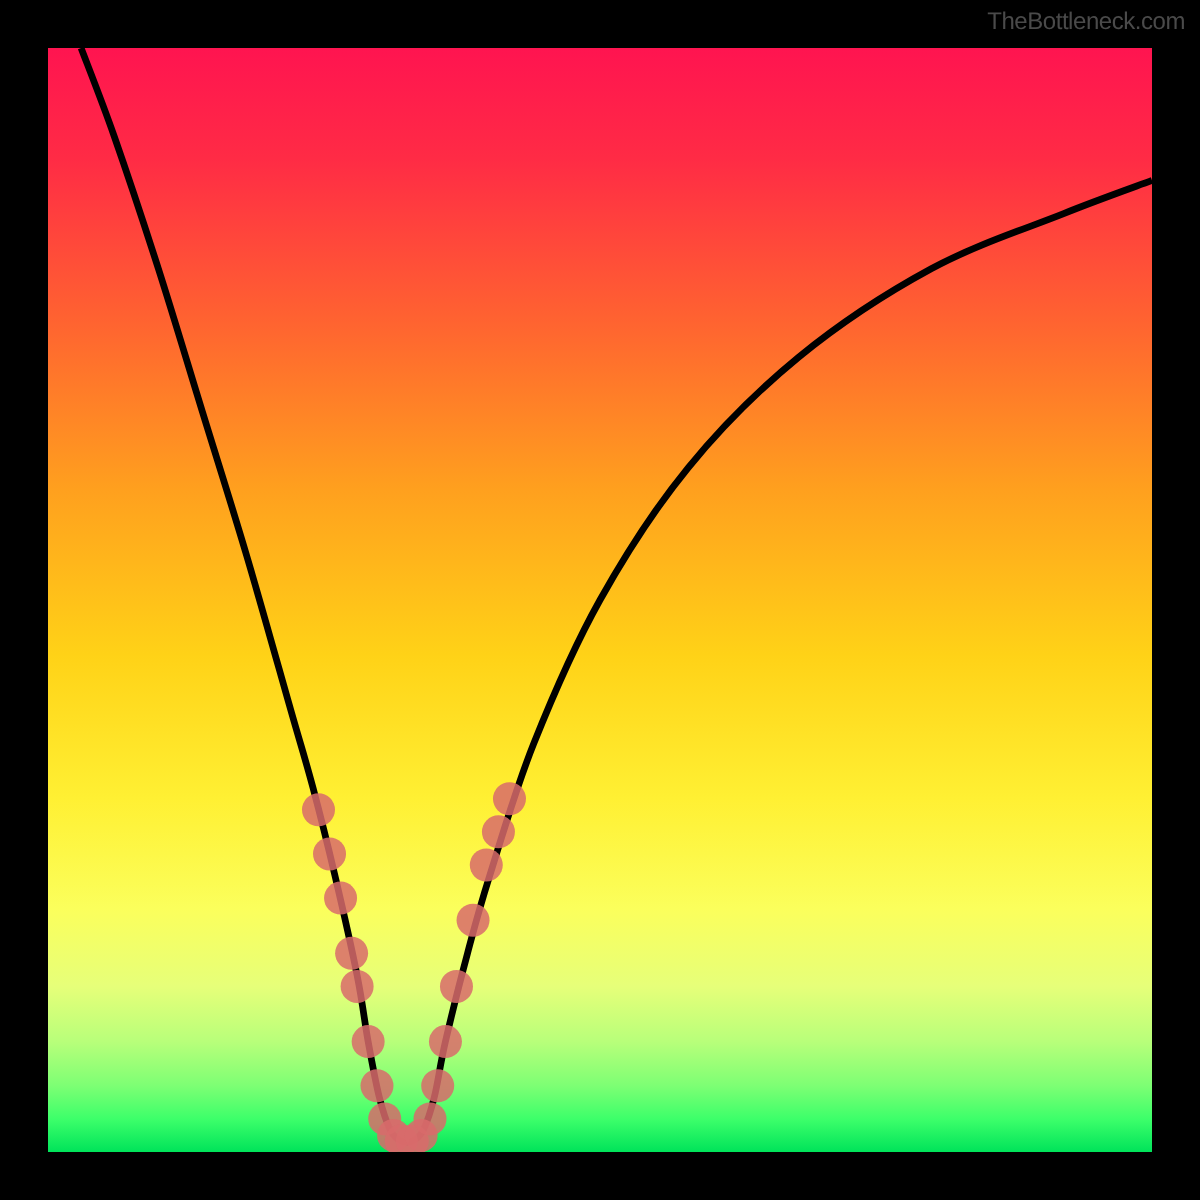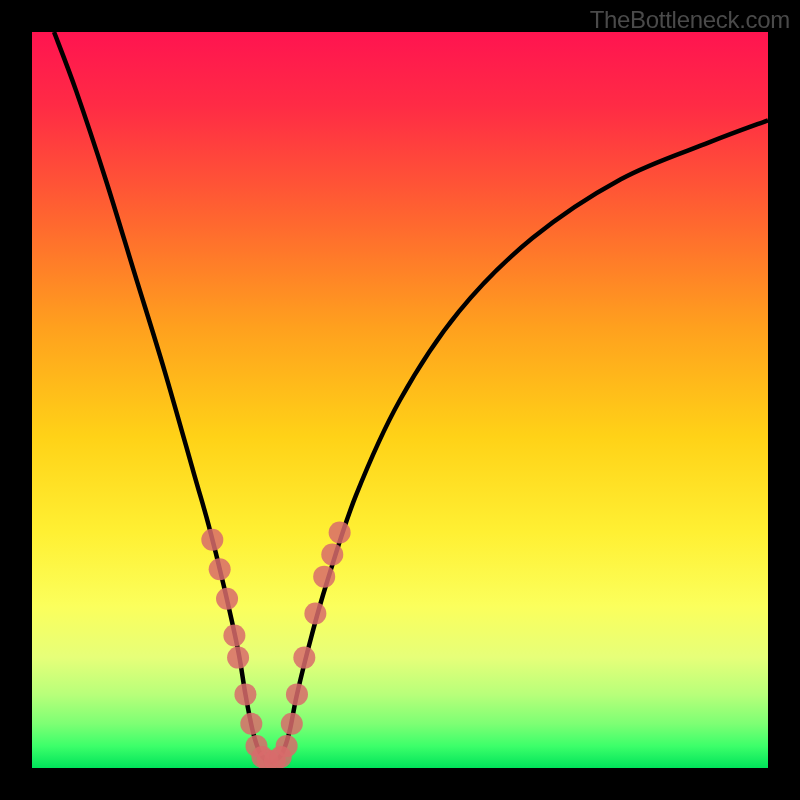--- a/index.html
+++ b/index.html
@@ -14,21 +14,21 @@
     position: relative;
     width: 800px;
     height: 800px;
     background: #000;
   }
   .watermark {
     position: absolute;
     top: 6px;
     right: 10px;
     color: #4a4a4a;
-    font-size: 24px;
+    font-size: 16px;
     font-weight: 500;
     z-index: 10;
     letter-spacing: -0.3px;
   }
   .plot-area {
     position: absolute;
     left: 32px;
     top: 32px;
     width: 736px;
     height: 736px;

